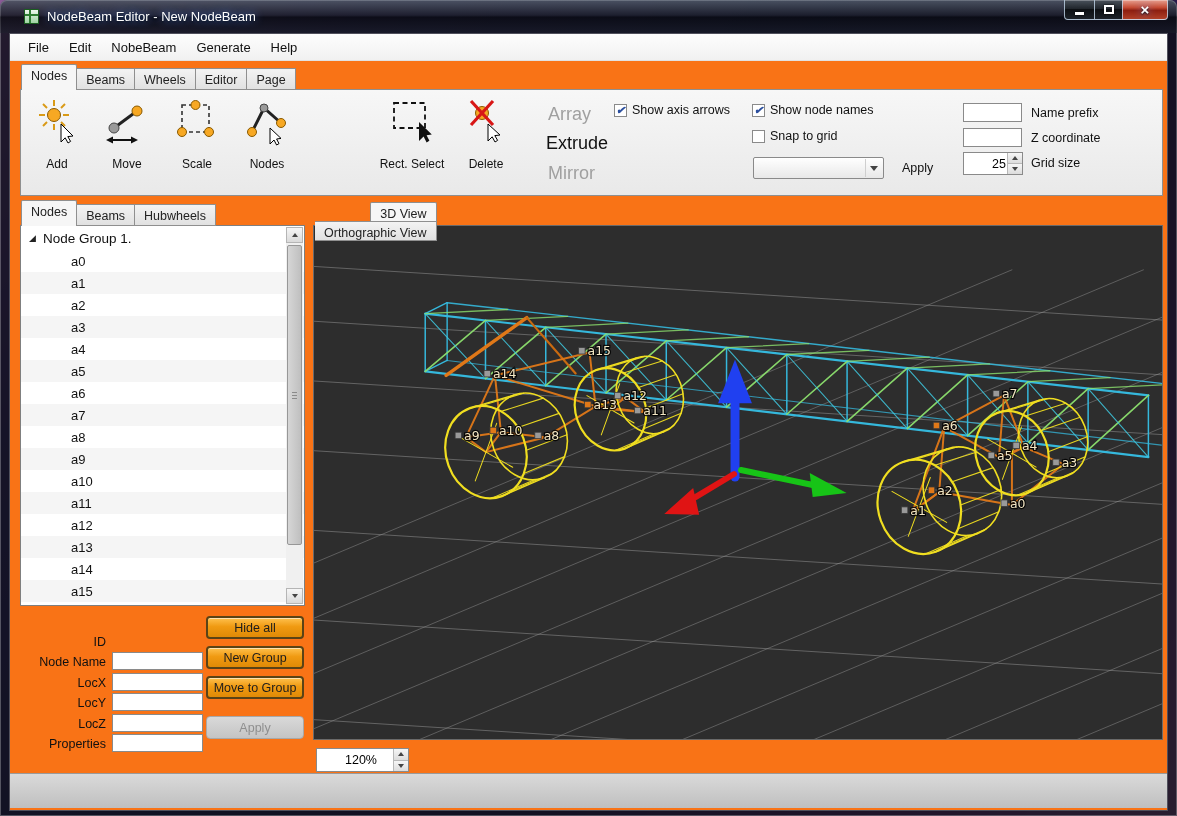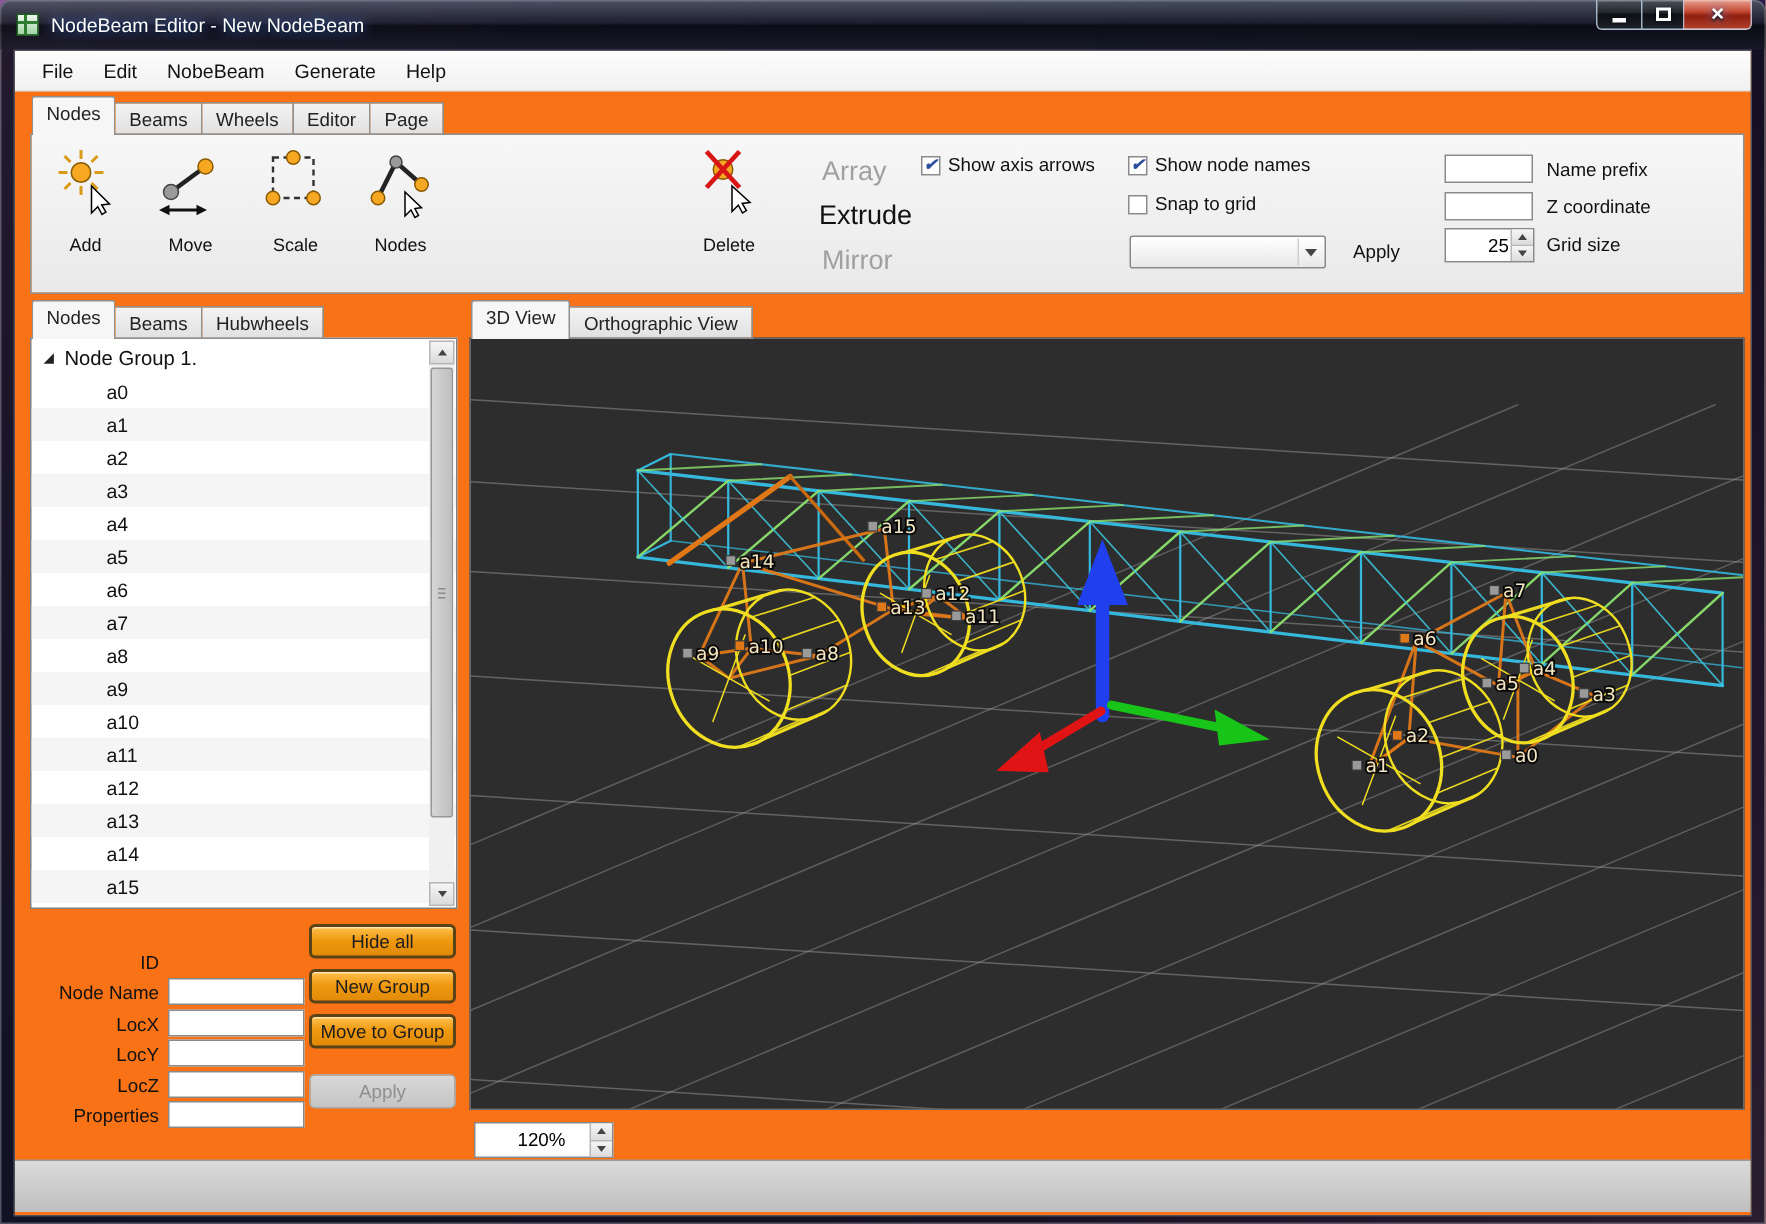--- a/index.html
+++ b/index.html
@@ -1,19 +1,19 @@
 <!DOCTYPE html>
 <html><head>
 <meta charset="utf-8">
 <style>
 *{box-sizing:border-box;margin:0;padding:0;}
 html,body{width:1177px;height:816px;overflow:hidden;font-family:"Liberation Sans",sans-serif;}
 body{background:linear-gradient(130deg,#8a5a96 0%,#3a2d6e 20%,#182350 45%,#2a1a4a 65%,#7a3a7e 85%,#b06a9e 100%);}
 .window{position:absolute;inset:0;border-radius:7px 7px 0 0;background:rgba(16,14,26,0.84);box-shadow:inset 0 0 0 1px rgba(255,255,255,0.28);}
-.titlebar{position:absolute;left:0;right:0;top:0;height:33px;display:flex;align-items:center;padding-left:11px;color:#fff;font-size:13px;text-shadow:0 0 8px rgba(90,150,255,.9),0 1px 2px #000;background:linear-gradient(180deg,rgba(130,145,160,.5),rgba(45,52,62,.38) 46%,rgba(5,8,12,.55) 52%,rgba(28,34,44,.45));border-radius:7px 7px 0 0;}
+.titlebar{position:absolute;left:0;right:0;top:0;height:33px;display:flex;align-items:center;padding-left:24px;color:#fff;font-size:13px;text-shadow:0 0 8px rgba(90,150,255,.9),0 1px 2px #000;background:linear-gradient(180deg,rgba(130,145,160,.5),rgba(45,52,62,.38) 46%,rgba(5,8,12,.55) 52%,rgba(28,34,44,.45));border-radius:7px 7px 0 0;}
 .app-icon{width:15px;height:15px;margin-right:8px;background:linear-gradient(#eef7ee,#9ed3a2);border:1px solid #1b5e20;position:relative;flex:none;}
 .app-icon::before,.app-icon::after{content:"";position:absolute;background:#2e7d32;}
 .app-icon::before{left:4px;top:0;width:2px;height:100%;}
 .app-icon::after{top:4px;left:0;height:2px;width:100%;}
 .win-controls{position:absolute;top:0;right:9px;display:flex;}
 .wbtn{height:20px;border:1px solid rgba(195,215,235,.8);border-top:none;display:flex;align-items:center;justify-content:center;background:linear-gradient(#4a525c,#21262c 45%,#0d1014 50%,#1c2128);box-shadow:inset 0 1px 0 rgba(255,255,255,.3);cursor:default;}
 .wbtn.min{width:30px;border-radius:0 0 0 4px;border-right:none;}
 .wbtn.max{width:28px;border-right:none;}
 .wbtn.close{width:46px;border-radius:0 0 4px 0;background:linear-gradient(#e8a090,#c44a33 40%,#8e1f10 55%,#b04028);color:#fff;font-size:15px;font-weight:bold;line-height:1;}
 .minbar{width:9px;height:3px;background:#fff;margin-top:7px;box-shadow:0 0 2px #000;}
@@ -59,21 +59,21 @@
 .sarrow{position:absolute;left:0;width:17px;height:16px;background:linear-gradient(#f6f6f6,#dadada);border:1px solid #b5b5b5;display:flex;align-items:center;justify-content:center;}
 .sarrow.up{top:0;}
 .sarrow.down{bottom:0;}
 .sthumb{position:absolute;left:1px;width:15px;top:18px;height:300px;background:linear-gradient(90deg,#d6d6d6,#bfbfbf);border:1px solid #979797;border-radius:2px;}
 .sthumb::after{content:"";position:absolute;left:4px;right:4px;top:50%;height:1px;background:#8a8a8a;box-shadow:0 3px 0 #8a8a8a,0 -3px 0 #8a8a8a;}
 .flabel{position:absolute;width:86px;text-align:right;font-size:12.5px;color:#111;}
 .finput{position:absolute;left:92px;width:91px;height:18px;border:1px solid #8a8a8a;background:#fff;font-size:12px;padding:0 3px;font-family:inherit;}
 .obtn{position:absolute;left:186px;width:98px;height:23px;border-radius:4px;border:2px solid #5a4316;background:linear-gradient(#ffc14e,#f09a12 45%,#e08a06);font-size:12.5px;color:#1d1d1d;display:flex;align-items:center;justify-content:center;box-shadow:inset 0 1px 0 rgba(255,255,255,.55);}
 .obtn.dis{background:linear-gradient(#d9d9d9,#c4c4c4);border:1px solid #a8a8a8;color:#8f8f8f;box-shadow:none;}
 .view-panel{position:absolute;left:303px;top:168px;width:850px;height:606px;}
-.vtabs{left:2px;top:0;height:24px;}
+.vtabs{left:2px;top:0;height:24px;flex-direction:column;}
 .viewport-frame{position:absolute;left:0;top:23px;width:850px;height:515px;border:1px solid #6a6a6a;background:#2d2d2d;z-index:2;}
 #scene{position:absolute;inset:0;width:100%;height:100%;display:block;}
 .zoom{position:absolute;left:3px;top:546px;width:93px;height:24px;}
 .statusbar{position:absolute;left:0;right:0;top:739px;height:35px;background:linear-gradient(#dadada,#bfbfbf);border-top:1px solid #9a9a9a;}
 </style>
 </head>
 <body>
 
 <div class="window">
   <div class="titlebar">
@@ -157,20 +157,27 @@
           <polyline points="8,36 20,12 37,27" fill="none" stroke="#222" stroke-width="3"></polyline>
           <circle cx="8" cy="36" r="4.5" fill="#f7a823" stroke="#8a5a00"></circle>
           <circle cx="20" cy="12" r="4" fill="#9a9a9a" stroke="#444"></circle>
           <circle cx="37" cy="27" r="4.5" fill="#f7a823" stroke="#8a5a00"></circle>
           <polygon points="26,32 26,48 30,44 32.6,49 35,47.6 32.6,43 37,42.4" fill="#fff" stroke="#000" stroke-width="1"></polygon>
         </svg>
         <span class="tlabel">Nodes</span>
       </div>
 
 
+      <div class="tool" style="left:353px;width:76px">
+        <svg viewBox="0 0 46 52">
+          <rect x="5" y="7" width="31" height="25" fill="none" stroke="#111" stroke-width="1.8" stroke-dasharray="5 3.5"></rect>
+          <polygon points="30,26 30,45 34.6,40.4 37.6,46.4 40.4,44.8 37.6,39.2 42.8,38.6" fill="#111"></polygon>
+        </svg>
+        <span class="tlabel">Rect. Select</span>
+      </div>
 
       <div class="tool" style="left:432px">
         <svg viewBox="0 0 46 52">
           <circle cx="19" cy="17" r="6.5" fill="#f7a823" stroke="#8a5a00"></circle>
           <line x1="8" y1="5" x2="30" y2="29" stroke="#d81616" stroke-width="3.2"></line>
           <line x1="30" y1="5" x2="8" y2="29" stroke="#d81616" stroke-width="3.2"></line>
           <polygon points="25,28 25,45 29.2,40.8 32,46 34.6,44.4 31.8,39.6 37,39" fill="#fff" stroke="#000" stroke-width="1"></polygon>
         </svg>
         <span class="tlabel">Delete</span>
       </div>

